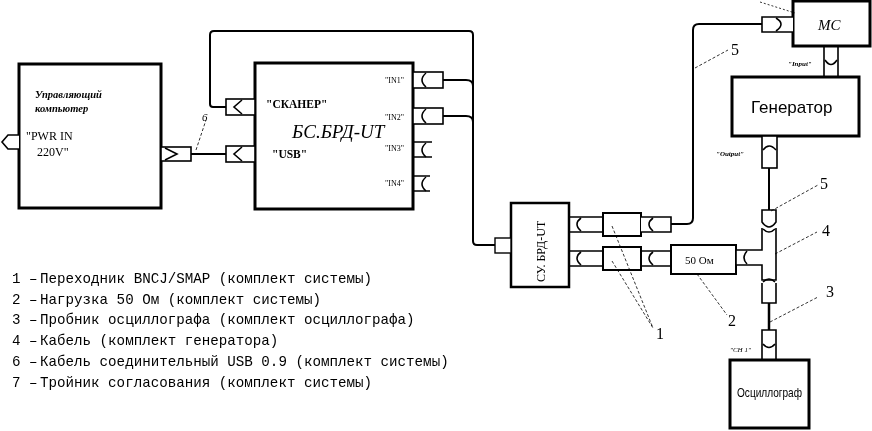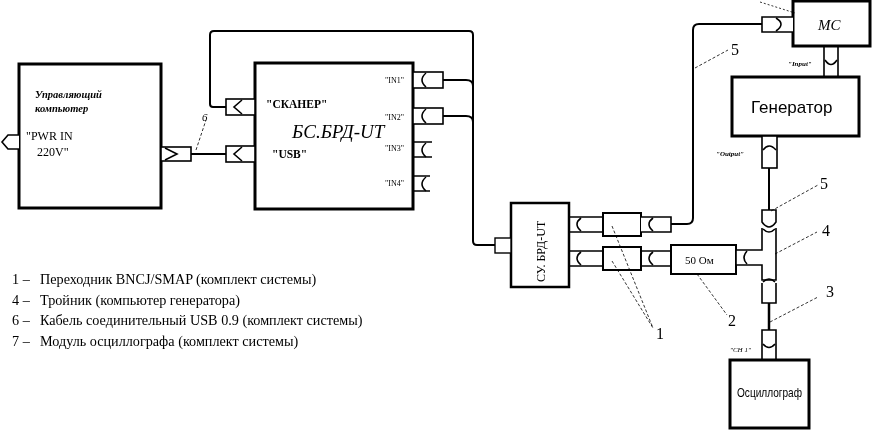--- a/index.html
+++ b/index.html
@@ -1,18 +1,18 @@
 <!DOCTYPE html>
 <html><head>
 <meta charset="utf-8">
 <style>
   html, body { margin: 0; padding: 0; background: #ffffff; }
   body { width: 872px; height: 431px; position: relative; overflow: hidden; font-family: "Liberation Serif", serif; color: #000; }
   svg#diagram { position: absolute; left: 0; top: 0; }
-  .legend { position: absolute; left: 12px; top: 269px; font-size: 14.2px; line-height: 20.7px; font-family: Liberation Serif, serif; }
+  .legend { position: absolute; left: 12px; top: 269px; font-size: 14.2px; line-height: 20.7px; font-family: Liberation Mono, monospace; }
   .legend-row { white-space: nowrap; }
   .legend-num { display: inline-block; width: 28px; }
 </style>
 </head>
 <body>
 
 <svg id="diagram" width="872" height="431" viewBox="0 0 872 431" xmlns="http://www.w3.org/2000/svg" font-family="Liberation Serif, serif">
 
   <g>
     <rect x="19" y="64" width="142" height="144" fill="#fff" stroke="#000" stroke-width="3"></rect>
@@ -154,16 +154,18 @@
   <text x="656" y="339" font-size="16">1</text>
   <text x="728" y="326" font-size="16">2</text>
   <text x="822" y="236" font-size="16">4</text>
   <text x="820" y="189" font-size="16">5</text>
   <text x="826" y="297" font-size="16">3</text>
   <text x="731" y="55" font-size="16">5</text>
 </svg>
 
 <div class="legend">
   <div class="legend-row"><span class="legend-num">1 –</span><span>Переходник BNCJ/SMAP (комплект системы)</span></div>
-  <div class="legend-row"><span class="legend-num">4 –</span><span>Тройник (компьютер генератора)</span></div>
+  <div class="legend-row"><span class="legend-num">2 –</span><span>Нагрузка 50 Ом (комплект системы)</span></div>
+  <div class="legend-row"><span class="legend-num">3 –</span><span>Пробник осциллографа (комплект осциллографа)</span></div>
+  <div class="legend-row"><span class="legend-num">4 –</span><span>Кабель (комплект генератора)</span></div>
   <div class="legend-row"><span class="legend-num">6 –</span><span>Кабель соединительный USB 0.9 (комплект системы)</span></div>
-  <div class="legend-row"><span class="legend-num">7 –</span><span>Модуль осциллографа (комплект системы)</span></div>
+  <div class="legend-row"><span class="legend-num">7 –</span><span>Тройник согласования (комплект системы)</span></div>
 </div>
 
 </body></html>

